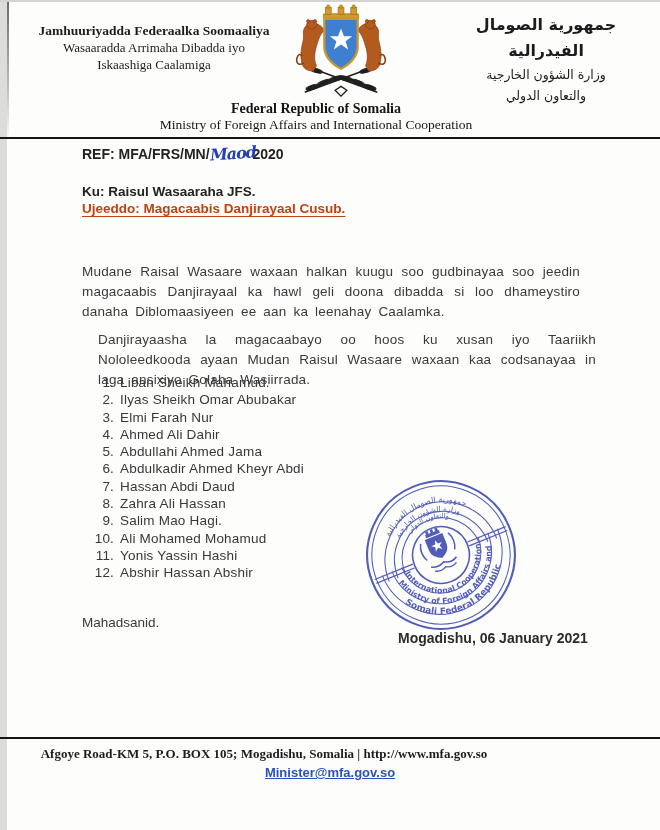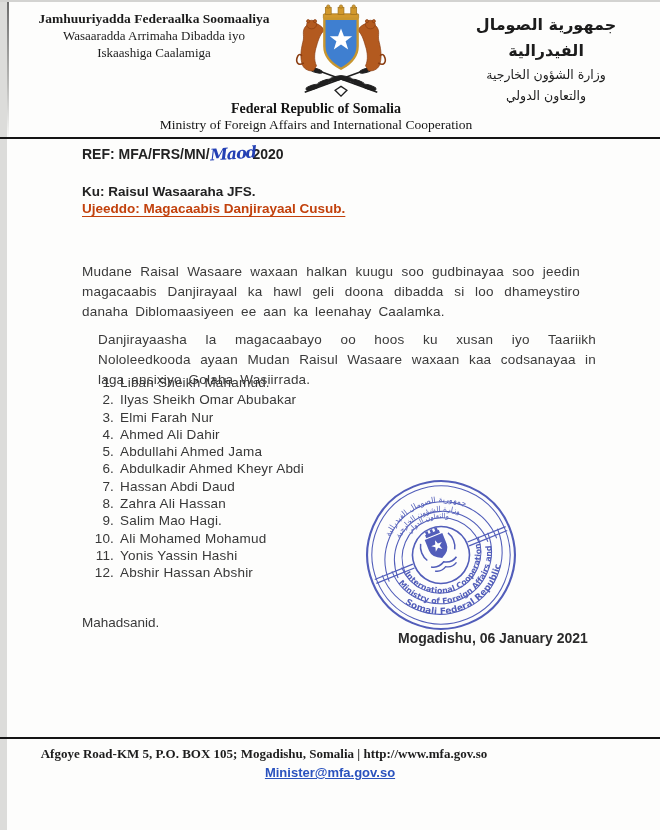--- a/index.html
+++ b/index.html
@@ -7,21 +7,21 @@
     position:relative;width:660px;height:830px;background:#fdfdfc;
     font-family:"Liberation Sans","DejaVu Sans",sans-serif;color:#2e2e2e;
     overflow:hidden;margin:0 auto;
   }
   .scan-edge-left{position:absolute;left:0;top:0;width:7px;height:100%;background:#dcdcda;}
   .scan-edge-line{position:absolute;left:7px;top:0;width:2px;height:140px;
     background:linear-gradient(#6a6a6a,#b9b9b7 60%,rgba(185,185,183,0));}
   .scan-edge-top{position:absolute;left:0;top:0;width:100%;height:2px;background:#d3d3d1;}
 
   
-  .hdr-somali{position:absolute;left:26px;top:10px;width:256px;text-align:center;
+  .hdr-somali{position:absolute;left:26px;top:22px;width:256px;text-align:center;
     font-family:"Liberation Serif","DejaVu Serif",serif;color:#1c1c1c;line-height:17px;font-size:13px;}
   .hdr-somali .l1{font-weight:bold;font-size:13.5px;}
   .hdr-arabic{position:absolute;right:6px;top:12px;width:216px;text-align:center;direction:rtl;
     color:#1c1c1c;font-family:"DejaVu Sans",sans-serif;}
   .hdr-arabic .a1{font-weight:bold;font-size:16px;line-height:26px;}
   .hdr-arabic .a2,.hdr-arabic .a3{font-size:12.5px;line-height:21px;}
   .emblem{position:absolute;left:286px;top:4px;width:110px;height:98px;}
   .eng-title{position:absolute;left:0;top:101px;width:632px;text-align:center;
     font-family:"Liberation Serif","DejaVu Serif",serif;color:#141414;}
   .eng-title .t1{font-weight:bold;font-size:14px;line-height:16px;}

